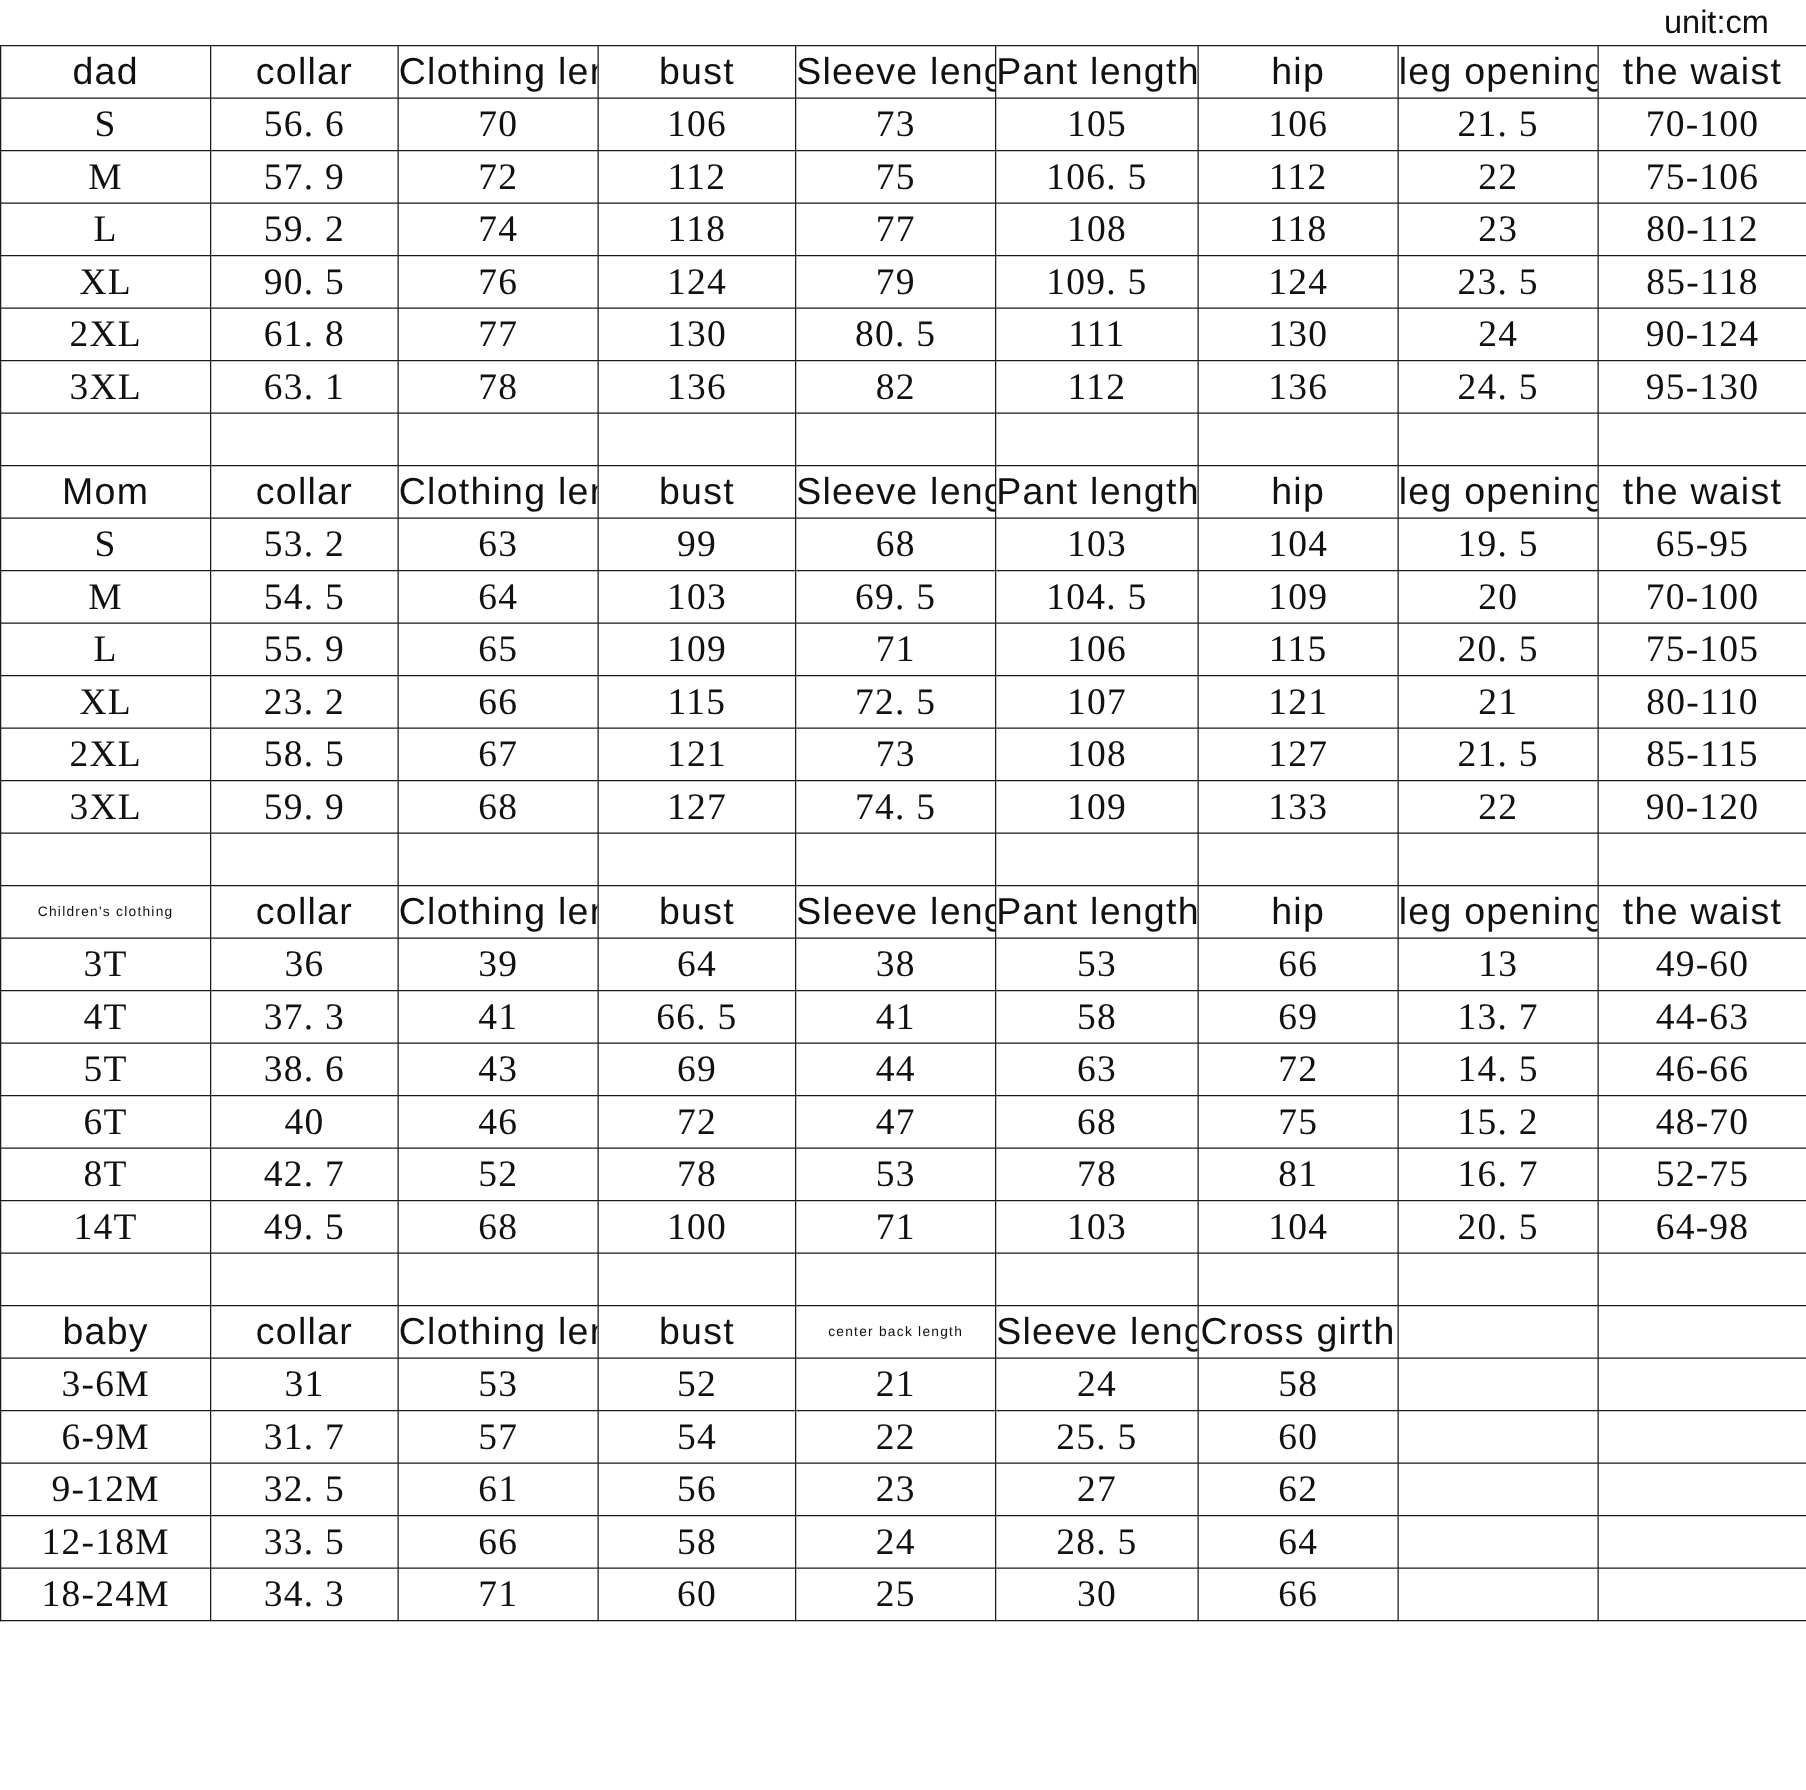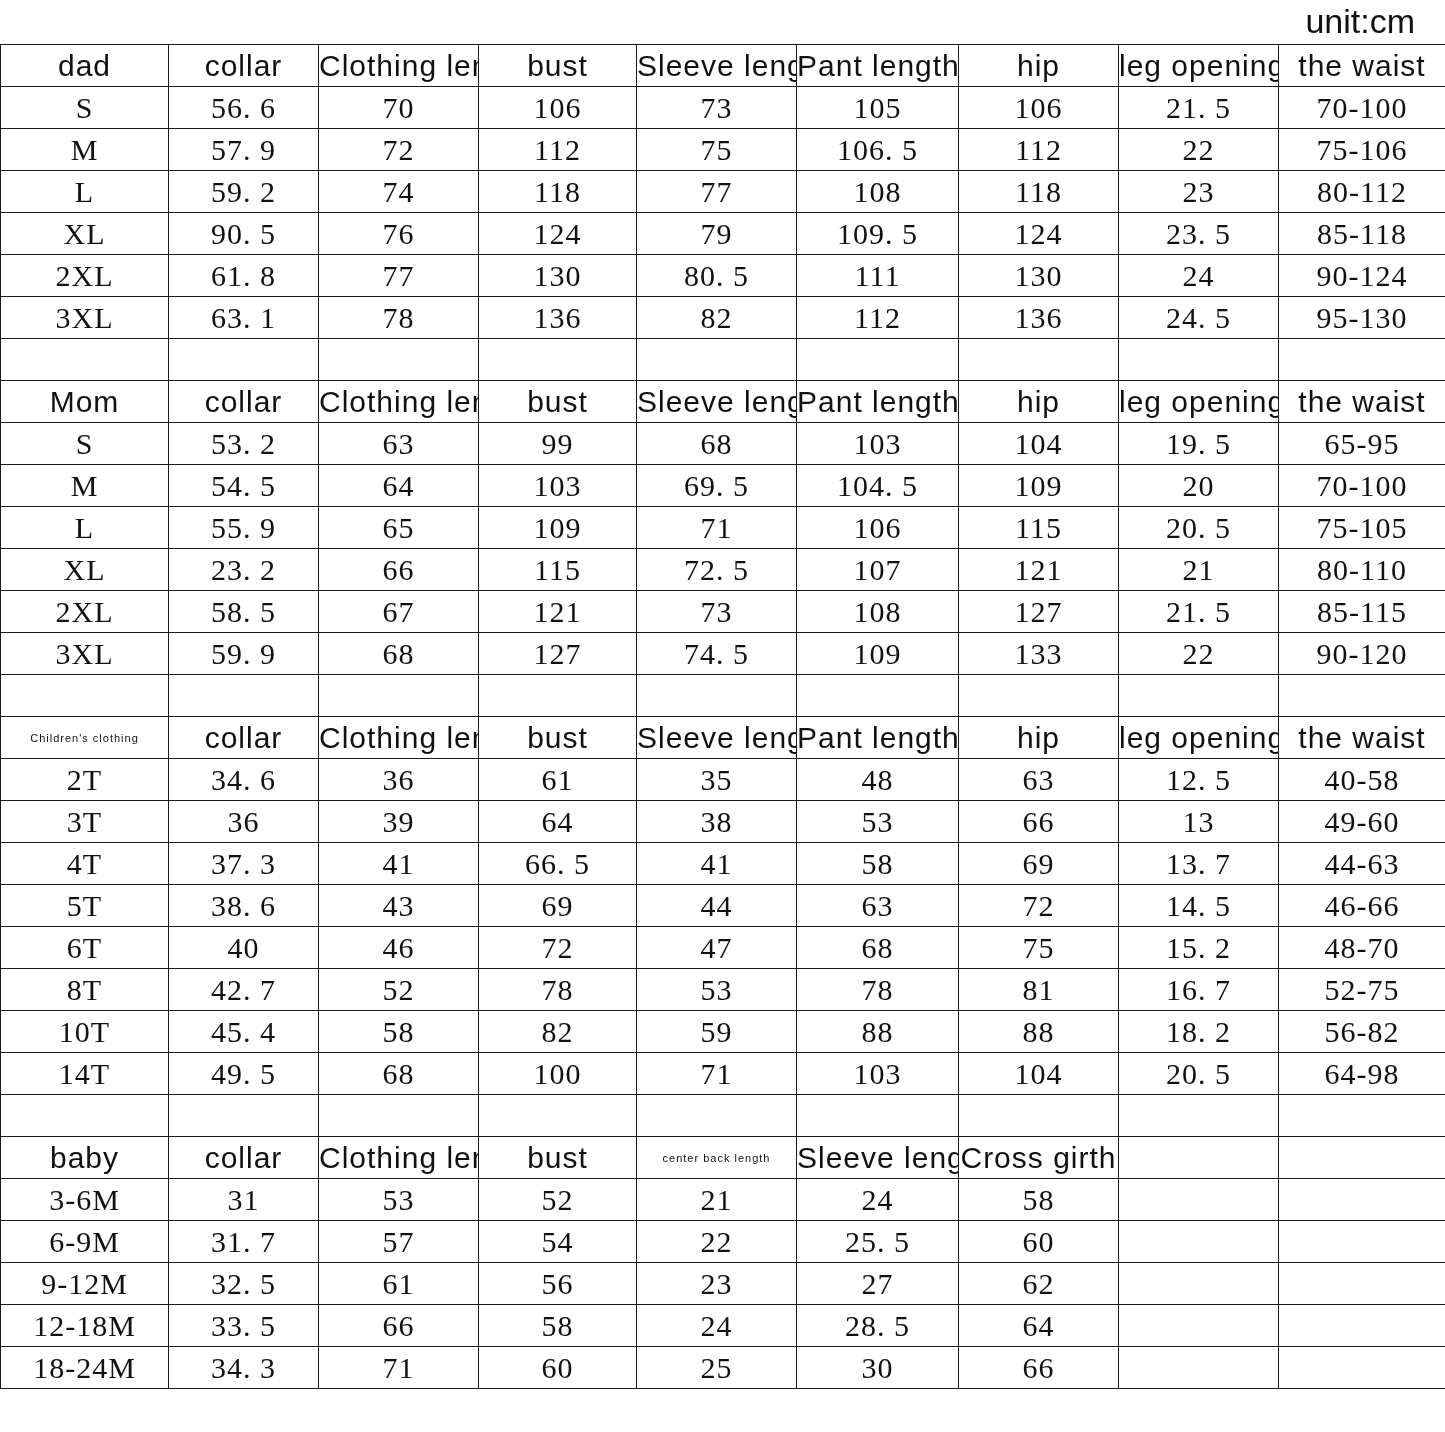--- a/index.html
+++ b/index.html
@@ -10,21 +10,21 @@
   body {
     width: 1445px;
     height: 1432px;
     font-family: "Liberation Serif", serif;
     color: #111111;
     overflow: hidden;
     position: relative;
   }
   .unit-line {
     text-align: right;
-    font-size: 34px;
+    font-size: 26px;
     font-family: "Liberation Sans", sans-serif;
     padding: 2px 30px 3px 0;
     letter-spacing: 0px;
   }
   table.size-table {
     border-collapse: collapse;
     table-layout: fixed;
     width: 1445px;
   }
   table.size-table td {
@@ -270,31 +270,20 @@
       <td class="header-cell">collar</td>
       <td class="header-cell">Clothing length</td>
       <td class="header-cell">bust</td>
       <td class="header-cell">Sleeve length</td>
       <td class="header-cell">Pant length</td>
       <td class="header-cell">hip</td>
       <td class="header-cell">leg opening1/2</td>
       <td class="header-cell">the waist</td>
     </tr>
     <tr>
-      <td>2T</td>
-      <td>34. 6</td>
-      <td>36</td>
-      <td>61</td>
-      <td>35</td>
-      <td>48</td>
-      <td>63</td>
-      <td>12. 5</td>
-      <td>40-58</td>
-    </tr>
-    <tr>
       <td>3T</td>
       <td>36</td>
       <td>39</td>
       <td>64</td>
       <td>38</td>
       <td>53</td>
       <td>66</td>
       <td>13</td>
       <td>49-60</td>
     </tr>
@@ -336,31 +325,20 @@
       <td>42. 7</td>
       <td>52</td>
       <td>78</td>
       <td>53</td>
       <td>78</td>
       <td>81</td>
       <td>16. 7</td>
       <td>52-75</td>
     </tr>
     <tr>
-      <td>10T</td>
-      <td>45. 4</td>
-      <td>58</td>
-      <td>82</td>
-      <td>59</td>
-      <td>88</td>
-      <td>88</td>
-      <td>18. 2</td>
-      <td>56-82</td>
-    </tr>
-    <tr>
       <td>14T</td>
       <td>49. 5</td>
       <td>68</td>
       <td>100</td>
       <td>71</td>
       <td>103</td>
       <td>104</td>
       <td>20. 5</td>
       <td>64-98</td>
     </tr>

